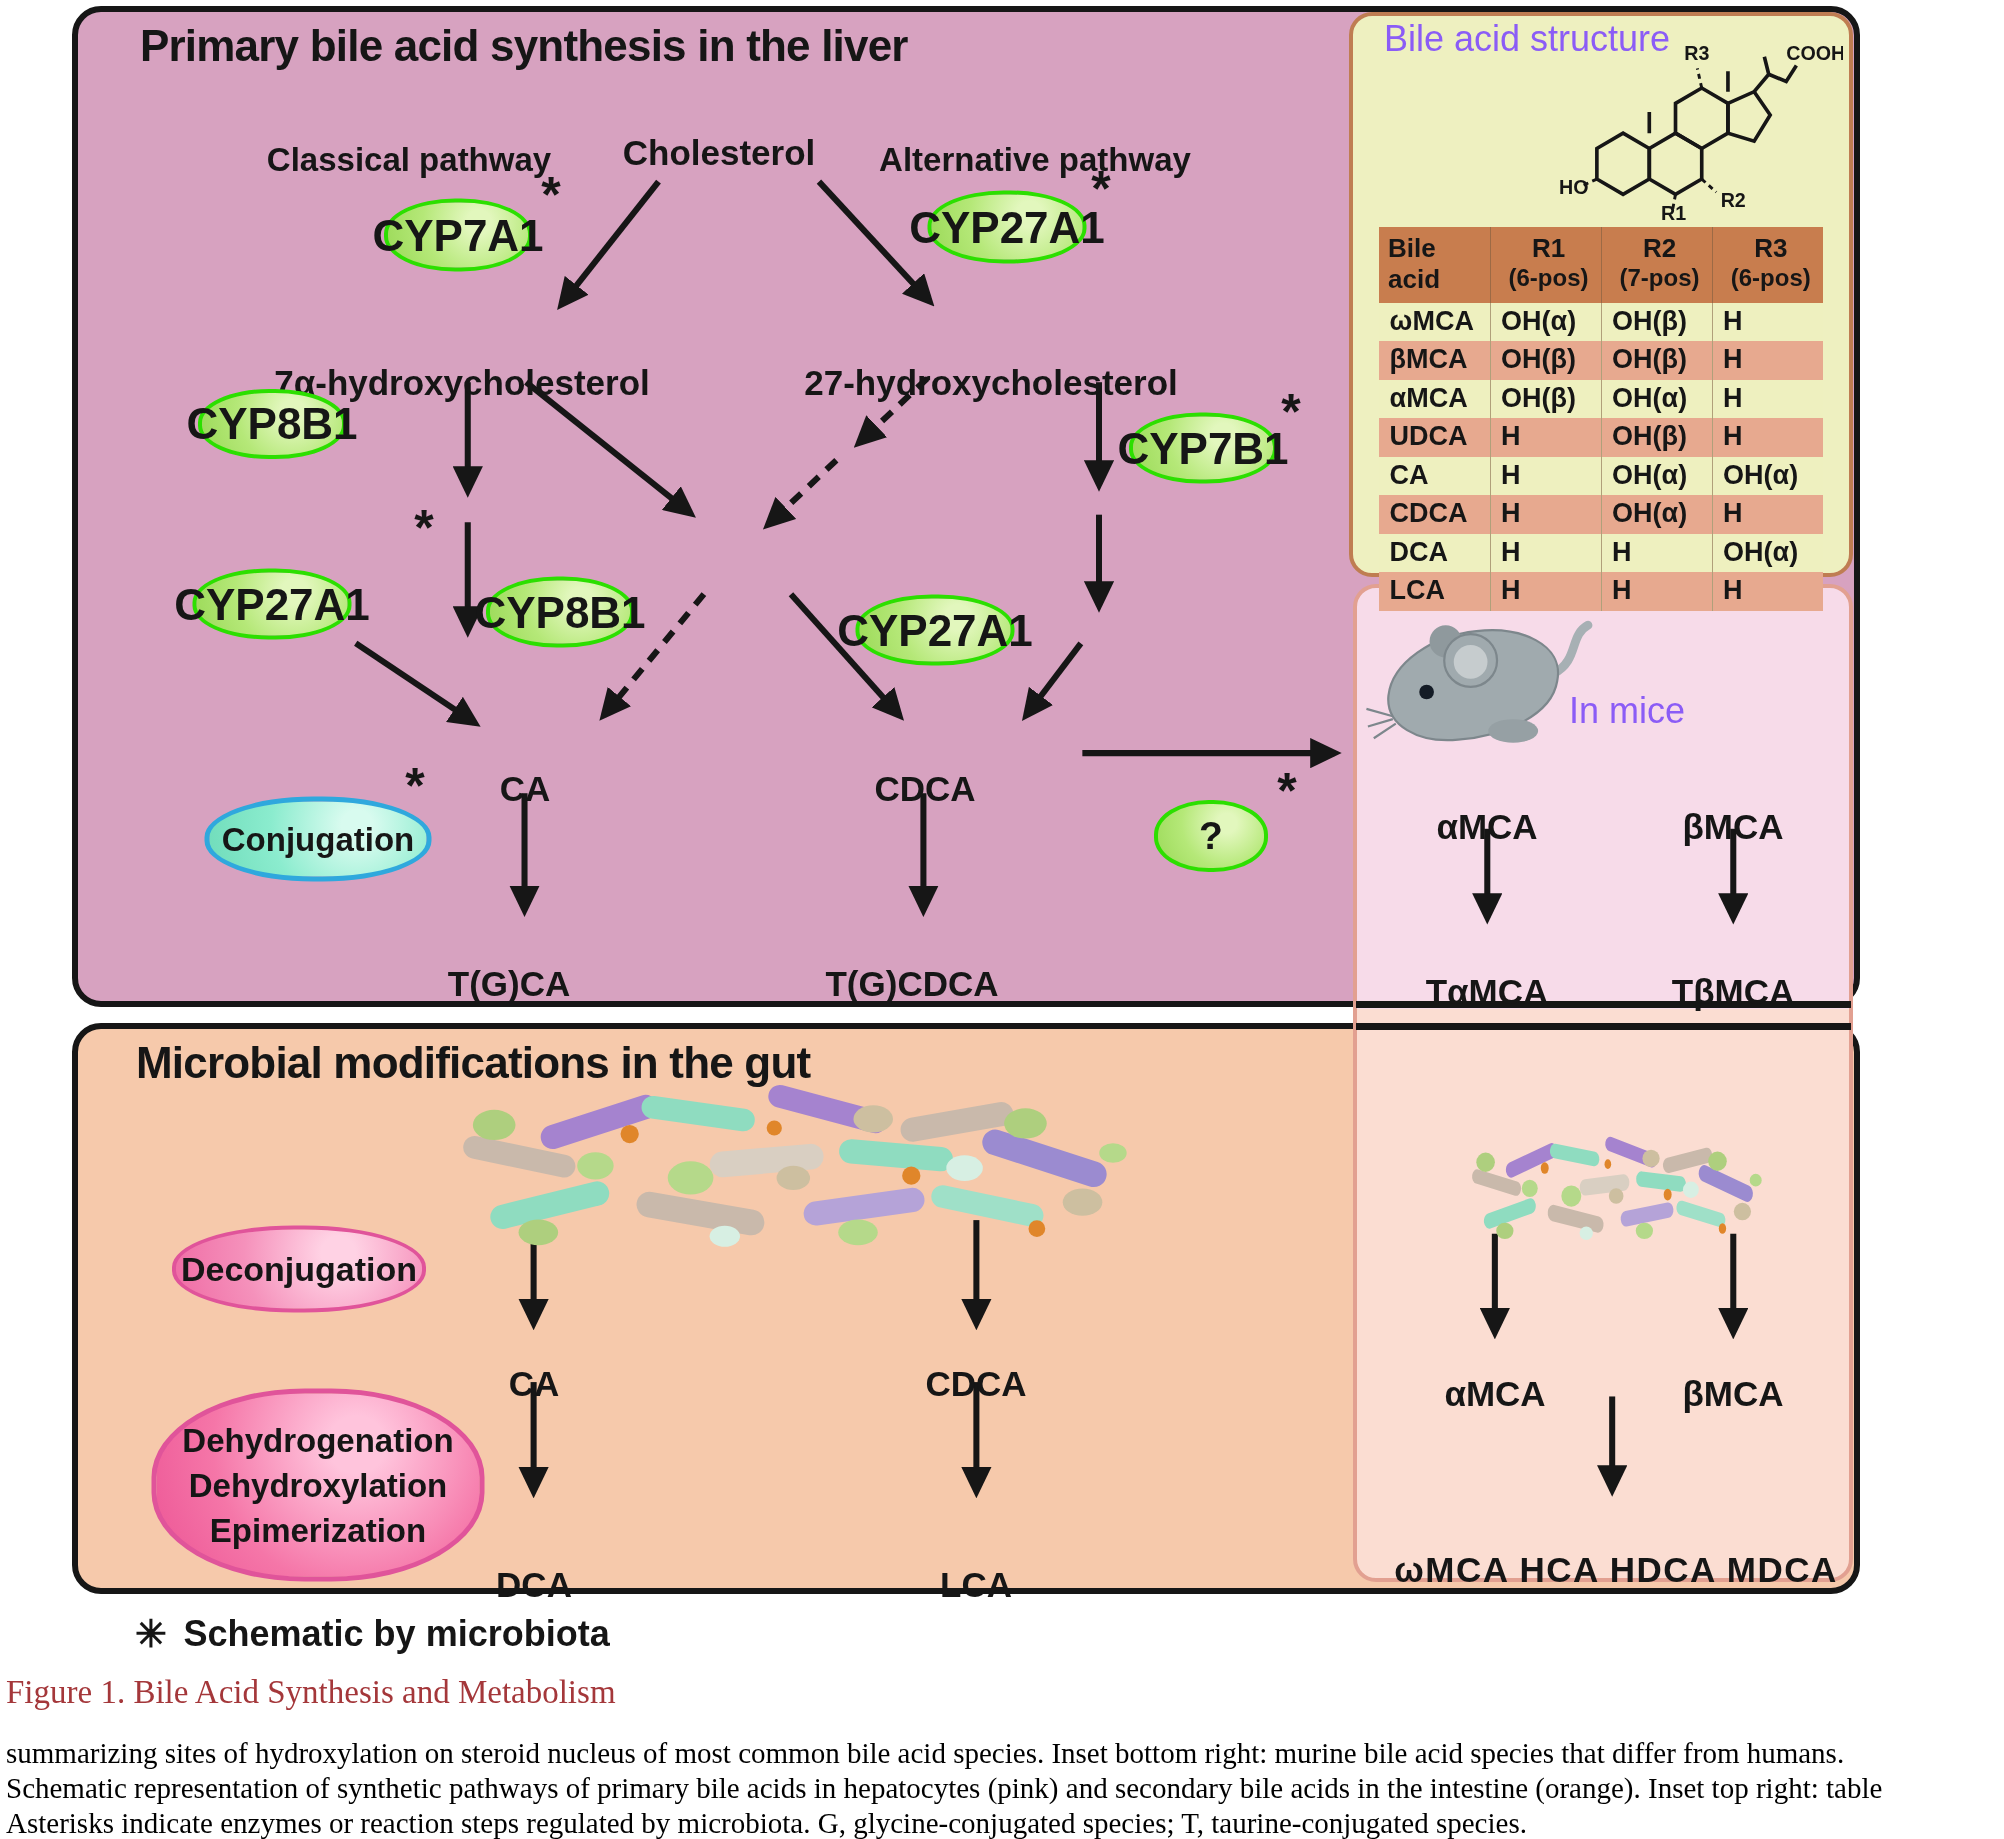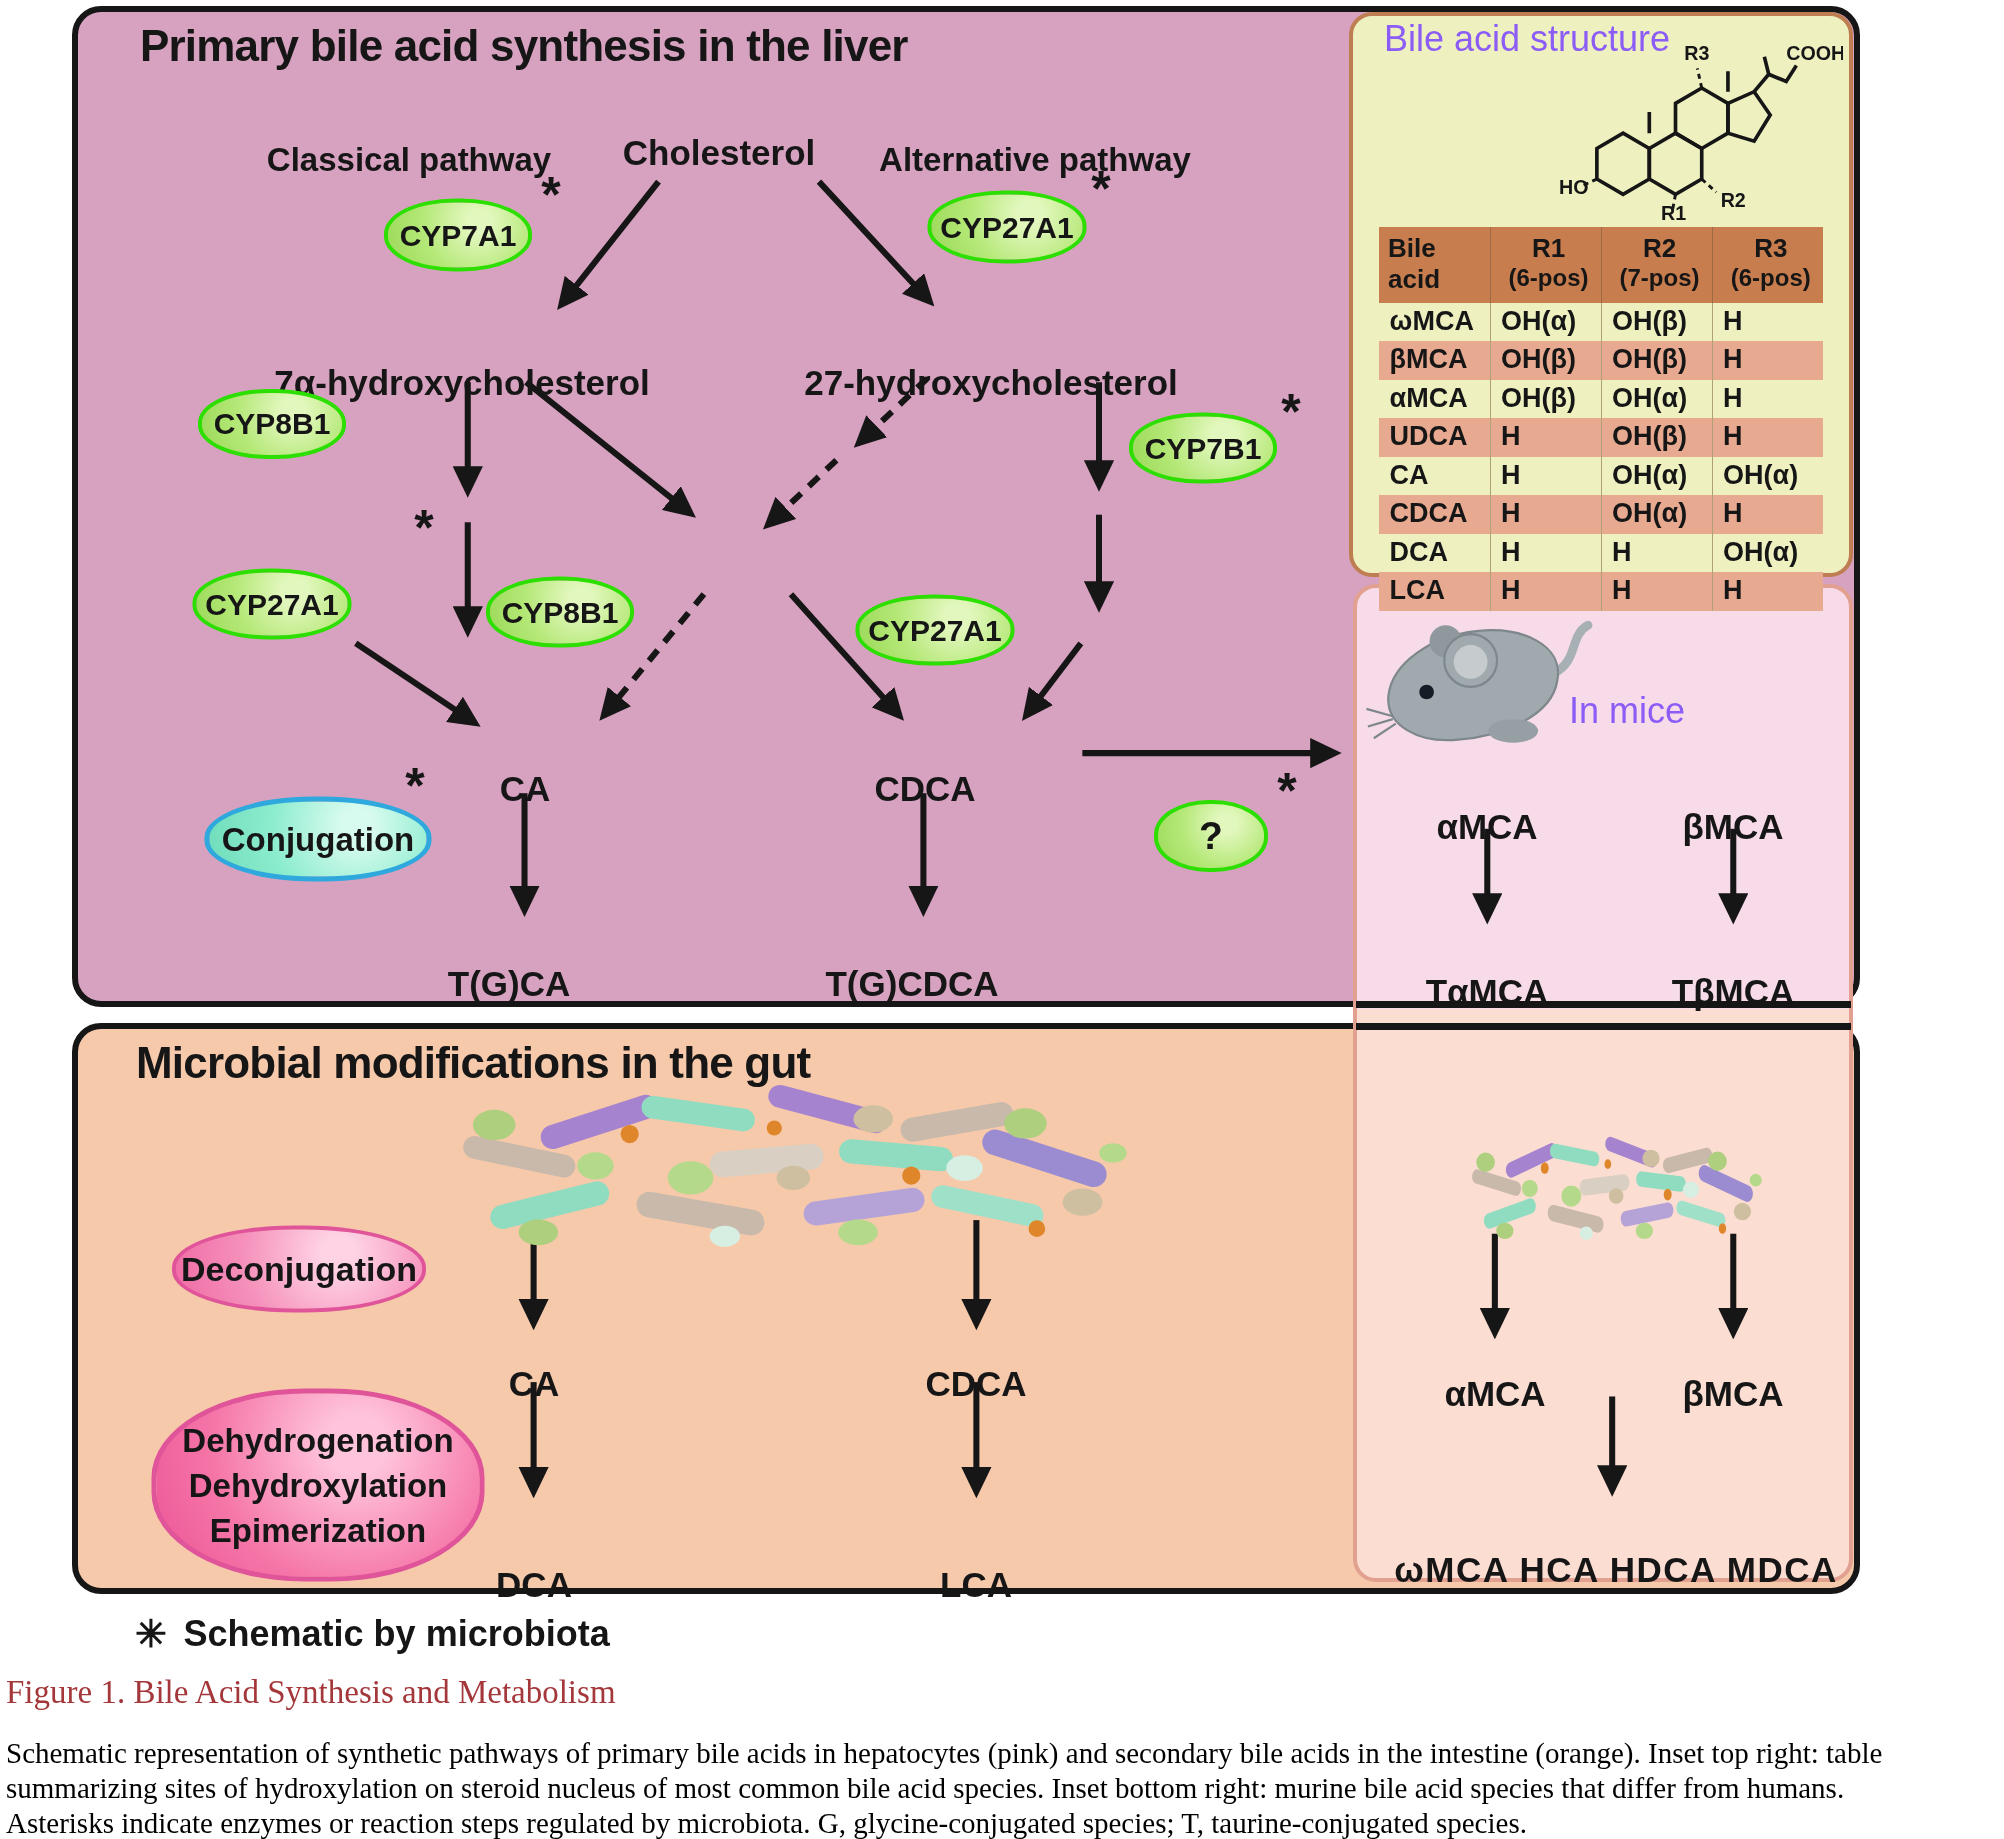--- a/index.html
+++ b/index.html
@@ -16,21 +16,21 @@
   #inset-right{left:1353px;top:584px;width:500px;height:998px;position:absolute;box-sizing:border-box;
       border:4.5px solid var(--inset_right_border,#e2a091);border-radius:23px;
       background:linear-gradient(to bottom,var(--inset_right_top,#f7dbe9) 0 42.5%,var(--inset_right_bottom,#fbddd2) 42.5% 100%);}
   .seam{position:absolute;left:1356px;width:495px;height:6.8px;background:#161616;}
   .title{font-weight:bold;font-size:44px;letter-spacing:-0.8px;}
   .node{font-weight:bold;font-size:35px;margin-top:32px;}
   .pathlab{font-weight:bold;font-size:33px;}
   .oval{position:absolute;transform:translate(-50%,-50%);display:flex;align-items:center;justify-content:center;
         font-weight:bold;box-sizing:border-box;white-space:nowrap;}
   .enz{background:radial-gradient(circle at 65% 30%, #e2f7bd 0 12%, var(--enzyme_green,#b5e878) 55%, #9ad957 100%);
-       border:4.5px solid var(--enzyme_border,#2cdf00);border-radius:48%;font-size:30px;}
+       border:4.5px solid var(--enzyme_border,#2cdf00);border-radius:48%;font-size:44px;}
   .ast{position:absolute;transform:translate(-50%,-50%);font-weight:bold;font-size:50px;}
   .tbl{position:absolute;left:1379px;top:227px;width:444px;border-collapse:collapse;table-layout:fixed;}
   .tbl th{background:var(--table_header_bg,#c87d4e);font-size:26px;font-weight:bold;color:#161616;
           padding:6px 3px 7.6px 9px;text-align:center;vertical-align:top;border-left:1.5px solid #9c6a45;}
   .tbl th:first-child{text-align:left;border-left:none;}
   .tbl td{font-size:27px;font-weight:bold;padding:3px 3px 4.5px 10.6px;border-left:1.5px solid #b0a07a;}
   .tbl td:first-child{border-left:none;}
   .tbl tr.lt td{background:var(--table_row_light,#eef0bf);}
   .tbl tr.dk td{background:var(--table_row_dark,#e7a98f);}
   .hdr-sub{display:block;font-size:24px;}
@@ -284,19 +284,19 @@
   <div class="ctr node" style="left:1733px;top:1362px">βMCA</div>
   <div class="ctr node" style="left:1616px;top:1538px;letter-spacing:1.5px">ωMCA  HCA  HDCA MDCA</div>
 
   <div class="abs" style="left:135px;top:1612px;display:flex;align-items:center;gap:16.7px">
     <span style="font-size:38px;font-weight:bold">✳</span>
     <span style="font-size:36px;font-weight:bold">Schematic by microbiota</span>
   </div>
 
   <div id="caption">
     <div class="cap-title">Figure 1.  Bile Acid Synthesis and Metabolism</div>
+    <div class="cap-line">summarizing sites of hydroxylation on steroid nucleus of most common bile acid species. Inset bottom right: murine bile acid species that differ from humans.</div>
     <div class="cap-line">Schematic representation of synthetic pathways of primary bile acids in hepatocytes (pink) and secondary bile acids in the intestine (orange). Inset top right: table</div>
-    <div class="cap-line">summarizing sites of hydroxylation on steroid nucleus of most common bile acid species. Inset bottom right: murine bile acid species that differ from humans.</div>
     <div class="cap-line">Asterisks indicate enzymes or reaction steps regulated by microbiota. G, glycine-conjugated species; T, taurine-conjugated species.</div>
   </div>
 
 </div>
 
 
 </body></html>

